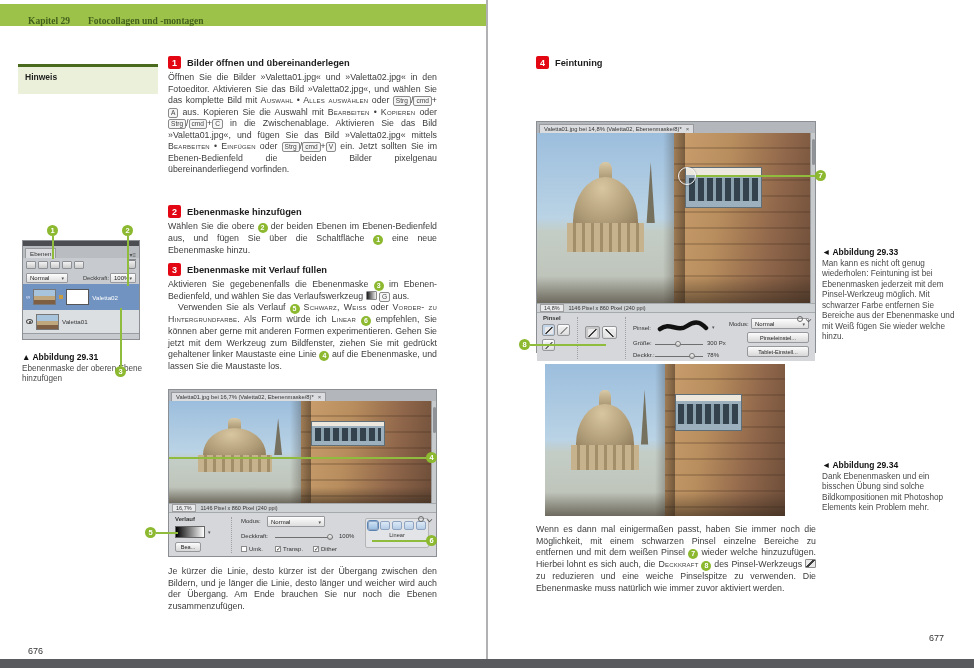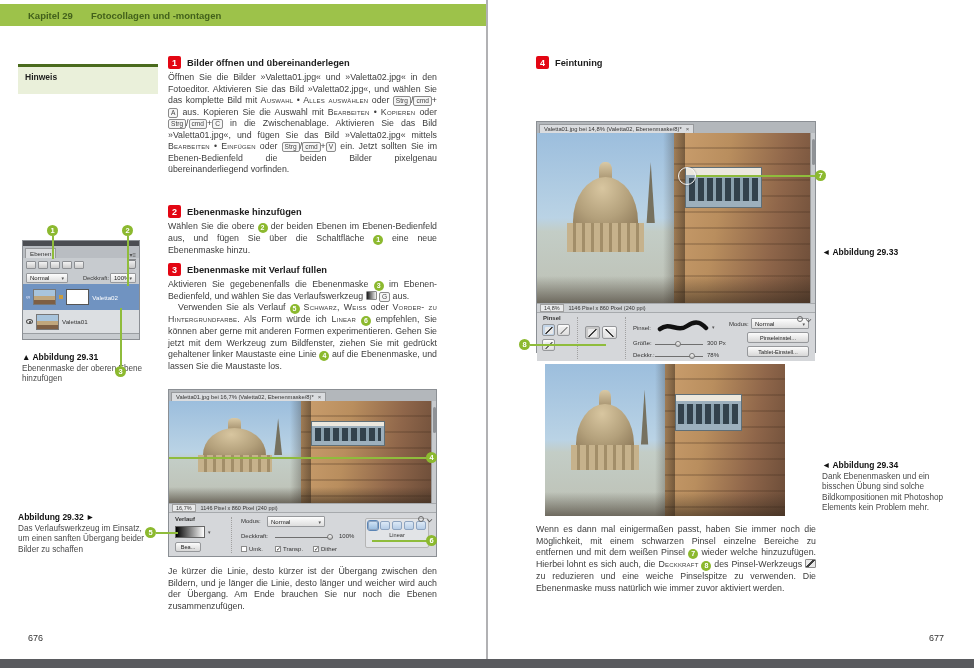--- a/index.html
+++ b/index.html
@@ -5,21 +5,21 @@
   * { margin:0; padding:0; box-sizing:border-box; }
   body { background:#777; font-family:"Liberation Sans","DejaVu Sans",sans-serif; }
   .spread { position:relative; width:974px; height:668px; background:#fff; overflow:hidden;
             color:#3c3c3c; hyphens:auto; }
   .bottom-bar { position:absolute; left:0; top:659px; width:974px; height:9px; background:#5a5b5f; }
   .gutter { position:absolute; left:486px; top:0; width:2px; height:659px;
             background:linear-gradient(90deg,#d2d2d2,#909095,#d2d2d2); }
 
   
   .hd { position:absolute; top:4px; height:22px; background:#9dc24a; color:#42611b;
-        font-weight:bold; font-size:9.5px; display:flex; align-items:center; }
+        font-weight:bold; font-size:9.5px; display:flex; align-items:flex-end;font-family:Liberation Serif, serif; }
   .hd-left { left:0; width:486px; padding-left:28px; gap:18px; }
   .hd-right { left:488px; width:486px; justify-content:flex-end; padding-right:28px; gap:14px; }
 
   
   .hinweis { position:absolute; left:18px; top:64px; width:140px; background:#eaf0da;
              border-top:3px solid #4a6b1d; padding:5px 7px 9px; }
   .hinweis h4 { font-size:8.5px; color:#1d1d1d; margin-bottom:3px; }
   .hinweis p { font-size:8.2px; line-height:11px; color:#494949; }
 
   
@@ -142,21 +142,21 @@
 <body>
 
 <div class="spread">
 
   <div class="hd hd-left">
     <span>Kapitel 29</span>
     <span>Fotocollagen und -montagen</span>
   </div>
   <div class="gutter"></div>
   <div class="bottom-bar"></div>
-  <div class="pagenum" style="left:28px;">676</div>
+  <div class="pagenum" style="left:28px;margin-top:13px;">676</div>
   <div class="pagenum" style="right:30px;">677</div>
 
   <div class="hinweis">
     <h4>Hinweis</h4>
   </div>
 
   <div class="step-head" style="left:168px;top:56px;">
     <span class="step-num">1</span>
     <span class="step-title">Bilder öffnen und übereinanderlegen</span>
   </div>
@@ -293,24 +293,20 @@
     </div>
   </div>
 
   <div class="co-line" style="left:169px;top:457px;width:258px;height:1.5px;"></div>
   <div class="co" style="left:426px;top:452px;">4</div>
   <div class="co-line" style="left:156px;top:532px;width:22px;height:1.5px;"></div>
   <div class="co" style="left:145px;top:527px;">5</div>
   <div class="co-line" style="left:372px;top:540px;width:55px;height:1.5px;"></div>
   <div class="co" style="left:426px;top:535px;">6</div>
 
-  <div class="figcap" style="left:18px;top:512px;width:128px;">
-    <span class="t"><span>Abbildung 29.32</span> <span>►</span></span>
-    <span>Das Verlaufswerkzeug im Einsatz, um einen sanften Übergang beider Bilder zu schaffen</span>
-  </div>
 
   <p class="body" style="left:168px;top:566px;width:269px;">Je kürzer die Linie, desto kürzer ist der Übergang zwischen den Bildern, und je länger die Linie, desto länger und weicher wird auch der Übergang. Am Ende brauchen Sie nur noch die Ebenen zusammenzufügen.</p>
 
   <div class="step-head" style="left:536px;top:56px;">
     <span class="step-num">4</span>
     <span class="step-title">Feintuning</span>
   </div>
 
   <div class="chrome" style="left:536px;top:121px;width:280px;height:232px;">
     <div class="tabs">
@@ -387,20 +383,21 @@
   </div>
 
   <div class="cursor-ring" style="left:678px;top:167px;"></div>
   <div class="co-line" style="left:696px;top:175px;width:119px;height:1.5px;"></div>
   <div class="co" style="left:815px;top:170px;">7</div>
   <div class="co-line" style="left:530px;top:344px;width:76px;height:1.5px;"></div>
   <div class="co" style="left:519px;top:339px;">8</div>
 
   <div class="figcap" style="left:822px;top:247px;width:136px;">
     <span class="t"><span>◄</span> <span>Abbildung 29.33</span></span>
+    <span>Man kann es nicht oft genug wiederholen: Feintuning ist bei Ebenenmasken jederzeit mit dem Pinsel-Werkzeug möglich. Mit schwarzer Farbe entfernen Sie Bereiche aus der Ebenenmaske und mit Weiß fügen Sie wieder welche hinzu.</span>
   </div>
 
   <div class="scene" style="left:545px;top:364px;width:240px;height:152px;">
     <div class="sc-lantern"></div>
     <div class="sc-dome"></div>
     <div class="sc-drum"></div>
     <div class="sc-spire"></div>
     <div class="sc-bldg"></div>
     <div class="sc-edge"></div>
     <div class="sc-balc"></div>

